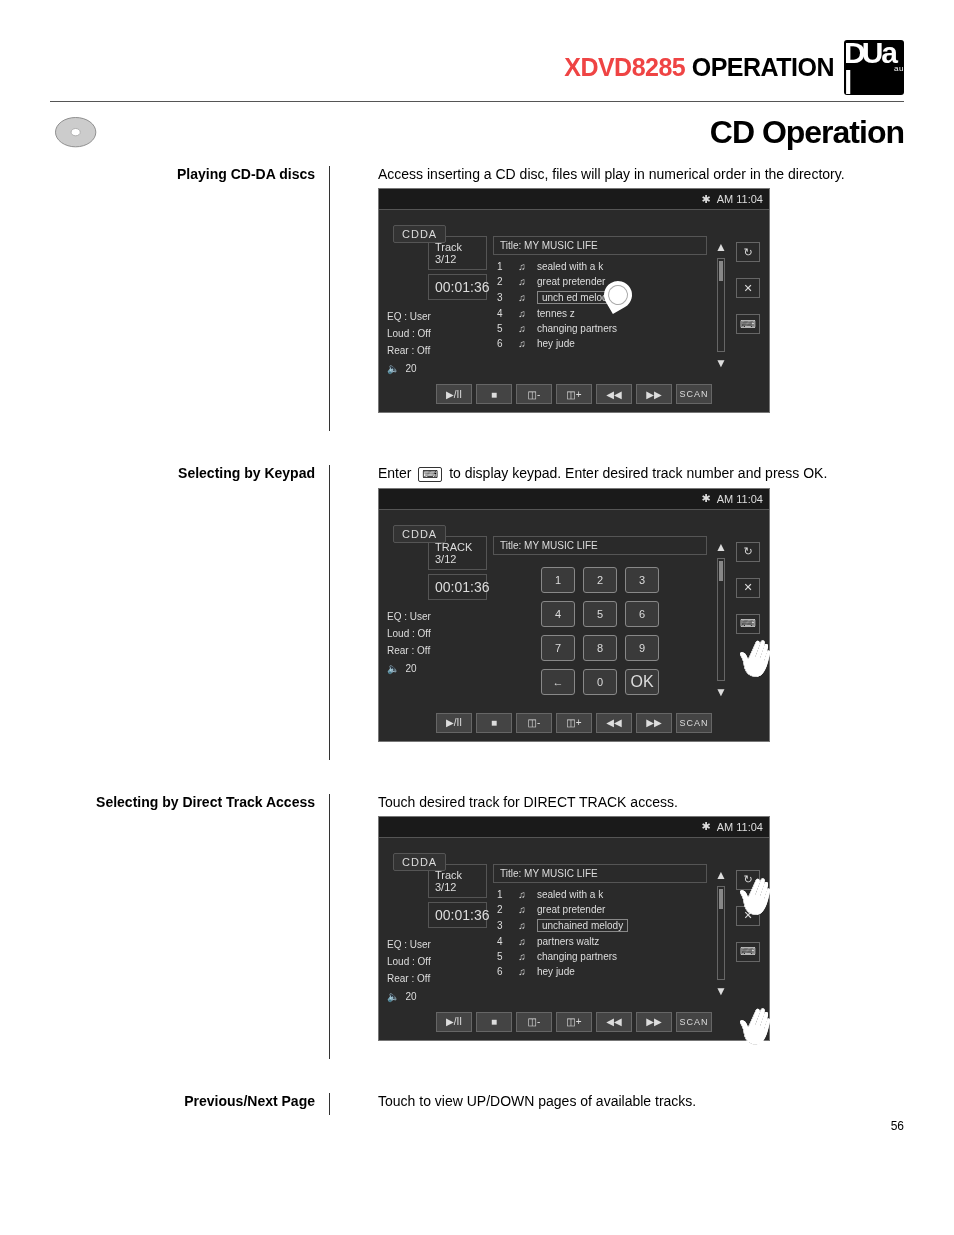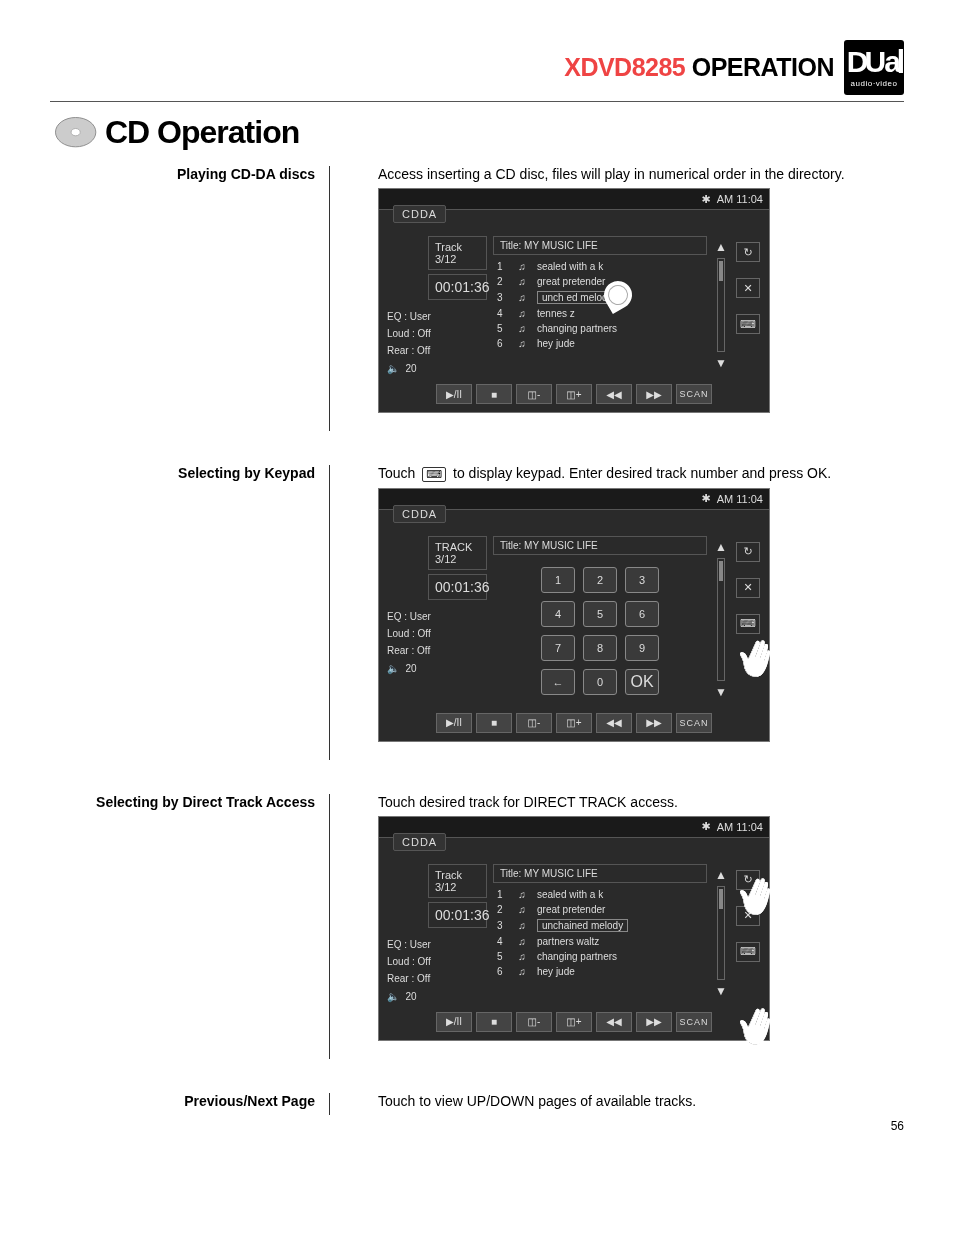--- a/index.html
+++ b/index.html
@@ -18,41 +18,41 @@
     justify-content: flex-end;
     align-items: center;
     margin-bottom: 6px;
     gap: 10px;
   }
   .header-title { font-size: 25px; font-weight: 700; letter-spacing: -0.5px; }
   .header-title .light { color: #ef4444; font-weight: 700; }
   .logo {
     width: 60px; height: 55px;
     background: #000; color:#fff; border-radius:3px;
-    display:flex; flex-direction:column; align-items:center; justify-content:center;
+    display:flex; flex-direction:row; align-items:center; justify-content:space-between;
     position: relative; font-family: Arial;
   }
   .logo-main { color:#fff; font-size:30px; font-weight:bold; letter-spacing:-4px; line-height:1; }
   .logo-sub { color:#fff; font-size:8px; letter-spacing:0.5px; margin-top:2px; }
   .hr { border:none; border-top:1px solid #555; margin:0 0 10px 0; }
   .section-title { font-size:32px; font-weight:800; letter-spacing:-1px; }
   .cd-icon { width:55px; height:40px; }
   .content { display:grid; grid-template-columns: 280px 1fr; gap: 34px; }
   .left-col { text-align:right; font-weight:700; font-size:14px; padding-right:14px; border-right:1px solid #333; }
   .right-col { padding-left:14px; font-size:14px; }
   .desc-line { margin-bottom:6px; }
 
   
   .screen {
     width: 390px; border:1px solid #777; background:#2a2a2a;
     margin-bottom: 18px; color:#ddd; font-size:12px;
     position: relative;
   }
   .sc-topbar { display:flex; justify-content:flex-end; align-items:center; background:#1a1a1a; border-bottom:1px solid #555; height:20px; padding:0 6px; gap:6px; font-size:11px;}
-  .sc-mode { position:absolute; left:14px; top:16px; background:#333; border:1px solid #555; padding:2px 8px; font-size:11px; letter-spacing:1px; border-radius:2px;}
+  .sc-mode { position:absolute; left:14px; top:36px; background:#333; border:1px solid #555; padding:2px 8px; font-size:11px; letter-spacing:1px; border-radius:2px;}
   .sc-body { display:flex; padding:26px 8px 6px 8px; gap:6px; }
   .sc-left { width:100px; }
   .sc-left .box { border:1px solid #555; padding:4px 6px; margin-bottom:4px; font-size:11px;margin-left:41px; }
   .sc-left .time { font-size:14px; text-align:right; }
   .sc-info { font-size:10px; line-height:1.7; margin-top:8px;}
   .sc-vol { margin-top:4px; font-size:10px; display:flex; align-items:center; gap:6px;}
 
   .sc-list { flex:1; }
   .sc-title { border:1px solid #555; padding:3px 6px; font-size:10px; margin-bottom:4px;}
   .sc-tracks { font-size:10px; }
@@ -101,21 +101,21 @@
     <div class="header-title">
       <span class="light">XDVD8285</span> <span>OPERATION</span>
     </div>
     <div class="logo">
       <div class="logo-main">D<span style="letter-spacing:-2px">U</span>a<span style="display:inline-block;transform:scaleY(1.1)">l</span></div>
       <div class="logo-sub">audio·video</div>
     </div>
   </div>
   <hr class="hr">
 
-  <div style="display:flex; align-items:center; justify-content:flex-start;">
+  <div style="display:flex; align-items:center; justify-content:space-between;">
     <div class="cd-icon">
       <svg viewBox="0 0 60 44">
           <ellipse cx="28" cy="22" rx="22" ry="16" fill="#ccc" stroke="#888"></ellipse>
           <ellipse cx="28" cy="22" rx="5" ry="4" fill="#fff" stroke="#aaa"></ellipse>
         </svg>
     </div>
     <div class="section-title">CD Operation</div>
   </div>
 
   <div class="content" style="margin-top:14px;">
@@ -198,21 +198,21 @@
           <div class="bbtn">▶▶</div>
           <div class="bbtn scan">SCAN</div>
         </div>
         <div class="cursor" style="left:225px; top:92px;"></div>
       </div>
     </div>
 
     <div class="left-col"><span>Selecting by Keypad</span></div>
     <div class="right-col">
       <div class="desc-line">
-        <span>Touch</span>
+        <span>Enter</span>
         <span class="keypad-icon-inline">⌨</span>
         <span>to display keypad. Enter desired track number and press OK.</span>
       </div>
       <div class="screen">
         <div class="sc-topbar">
             <span>✱</span>
             <span>AM 11:04</span>
           </div>
         <div class="sc-mode">CDDA</div>
         <div class="sc-body">

